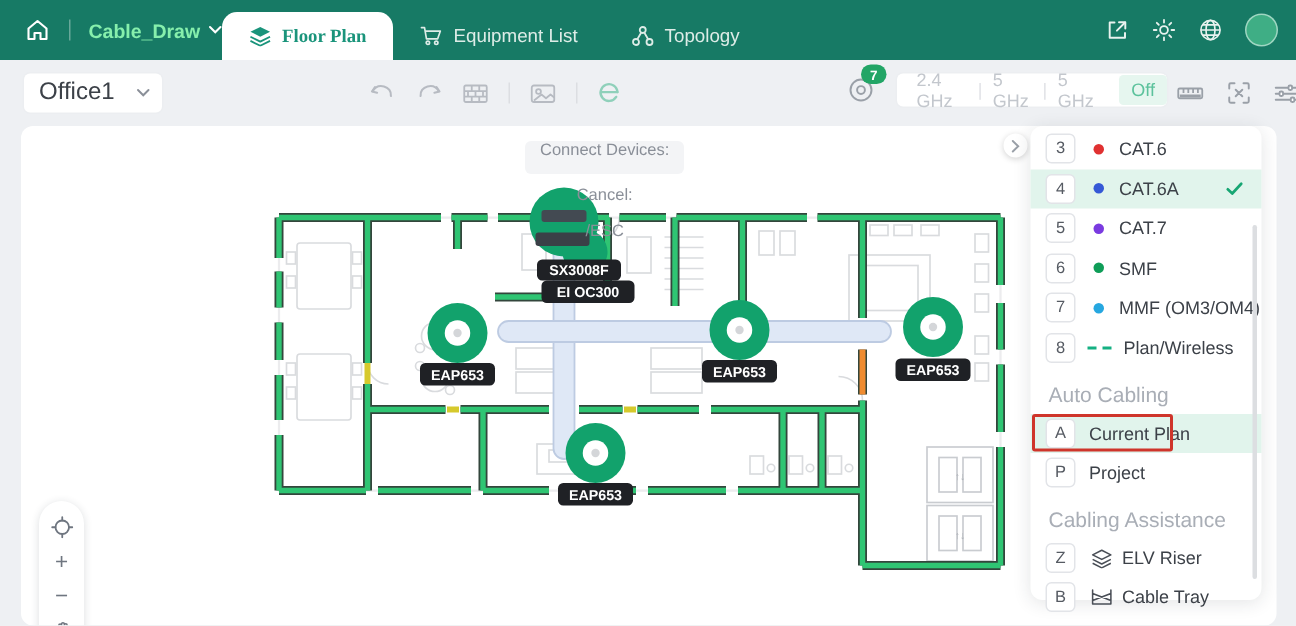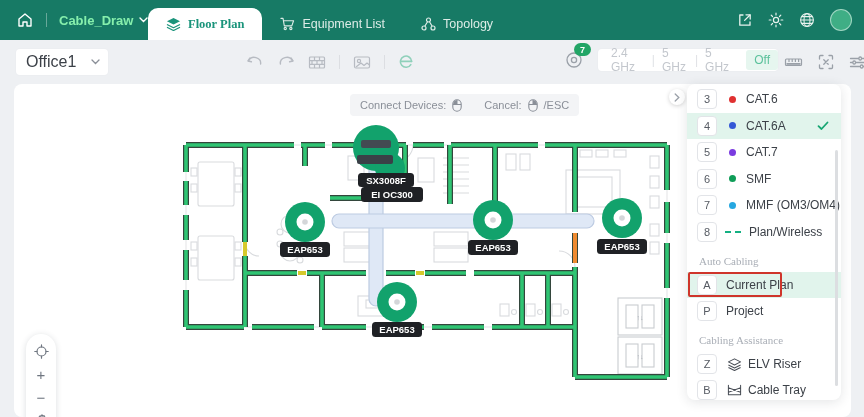--- a/index.html
+++ b/index.html
@@ -25,35 +25,35 @@
   .dev-count{position:absolute;left:564px;top:10px;color:#9aa0a8;}
   .dev-badge{position:absolute;left:574px;top:3px;min-width:13px;height:13px;border-radius:7px;background:#22a566;color:#fff;font-size:9px;display:flex;align-items:center;justify-content:center;padding:0 2px;font-weight:bold;}
   .band-pill{position:absolute;left:598px;top:9px;width:180px;height:22px;background:#fff;border-radius:4px;display:flex;align-items:center;font-size:12px;color:#c3c7cd;box-shadow:0 0 0 1px #eceef1;}
   .band-pill .b{padding:0 7px;cursor:pointer;}
   .band-pill .bsep{color:#e0e2e6;}
   .off-chip{margin-left:8px;background:#e6f6ef;color:#5cc29c;border-radius:3px;padding:3px 8px;cursor:pointer;}
   .tool-right{position:absolute;left:784px;top:8px;height:28px;display:flex;align-items:center;gap:15px;color:#9aa0a8;}
 
   
   .canvas{position:absolute;left:14px;top:84px;width:837px;height:333px;background:#fff;border-radius:8px;overflow:hidden;}
-  .hint{position:absolute;left:336px;top:10px;height:22px;background:#f3f4f6;border-radius:4px;display:flex;align-items:center;gap:6px;padding:0 10px;font-size:11px;color:#8a8f98;white-space:nowrap;}
+  .hint{position:absolute;left:336px;top:10px;height:22px;background:#f3f4f6;border-radius:4px;display:flex;align-items:center;gap:6px;padding:0 10px;font-size:11px;color:#8a8f98;white-space:nowrap;flex-direction:column;}
   .zoomctl{position:absolute;left:12px;top:250px;width:30px;height:96px;background:#fff;border-radius:15px;box-shadow:0 1px 6px rgba(40,50,60,.16);display:flex;flex-direction:column;align-items:center;padding-top:8px;gap:5px;color:#6f7680;}
   .zbtn{width:20px;height:18px;display:flex;align-items:center;justify-content:center;cursor:pointer;font-size:15px;color:#6f7680;}
 
   
   .panel{position:absolute;left:687px;top:84px;width:154px;height:316px;background:#fff;border-radius:8px;box-shadow:0 2px 12px rgba(30,40,50,.12);padding-top:2px;box-sizing:border-box;}
   .collapse{position:absolute;left:669px;top:89px;width:16px;height:16px;border-radius:50%;background:#fff;box-shadow:0 1px 4px rgba(0,0,0,.18);display:flex;align-items:center;justify-content:center;color:#9aa0a8;font-size:10px;cursor:pointer;}
   .crow{height:26.5px;display:flex;align-items:center;padding:0 12px 0 10px;cursor:pointer;box-sizing:border-box;}
   .crow.selected{background:#e1f4ec;}
   .kbadge{width:18px;height:18px;background:#fff;border:1px solid #e2e4e8;border-radius:4px;font-size:11px;color:#565b63;display:flex;align-items:center;justify-content:center;flex:0 0 auto;}
   .dot{width:7px;height:7px;border-radius:50%;margin-left:12px;flex:0 0 auto;}
   .mesh-dash{width:16px;border-top:2px dashed #14b082;margin-left:8px;flex:0 0 auto;}
   .clabel{margin-left:10px;font-size:12px;color:#3c4148;white-space:nowrap;}
   .check{margin-left:auto;color:#17a673;display:flex;}
-  .sect{font-size:11px;color:#a9aeb6;padding:10px 12px 5px 12px;font-family:Liberation Serif, serif;}
+  .sect{font-size:14px;color:#a9aeb6;padding:10px 12px 5px 12px;}
   .srow{height:26px;display:flex;align-items:center;padding:0 12px 0 10px;cursor:pointer;position:relative;box-sizing:border-box;}
   .srow.selected{background:#e1f4ec;}
   .anno{position:absolute;left:1px;top:0px;width:94px;height:25px;border:2px solid #cf352b;border-radius:2px;pointer-events:none;box-sizing:border-box;}
   .sicon{margin-left:10px;color:#4a4f57;display:flex;flex:0 0 auto;}
   .slabel{margin-left:9px;font-size:12px;color:#3c4148;white-space:nowrap;}
   .pscroll{position:absolute;right:3px;top:66px;width:3px;height:236px;background:#dcdee1;border-radius:2px;}
 
   
   .wall-dark{stroke:#33463c;stroke-width:6;fill:none;stroke-linecap:butt;}
   .wall-green{stroke:#2fc573;stroke-width:3.6;fill:none;stroke-linecap:butt;}

